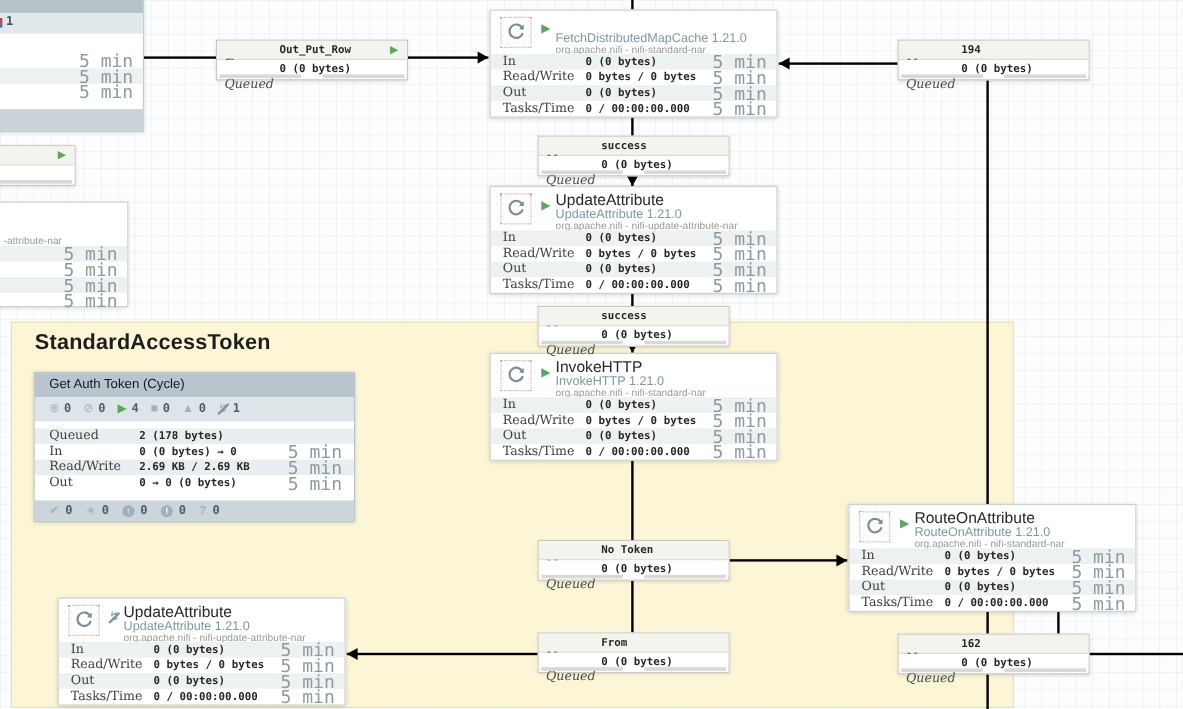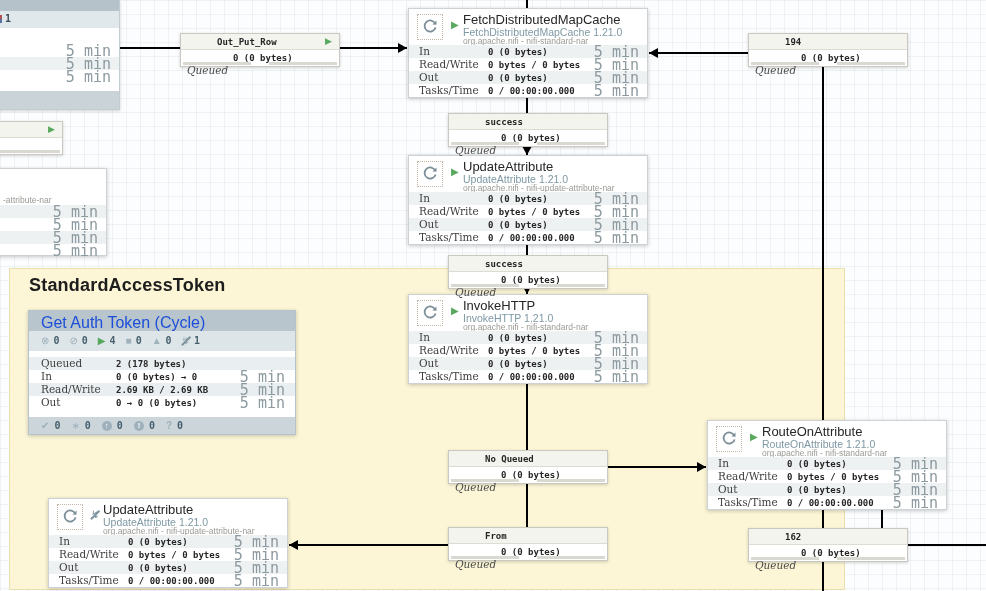--- a/index.html
+++ b/index.html
@@ -49,31 +49,31 @@
   .sval{position:absolute;left:79px;top:1.5px;font-family:"DejaVu Sans Mono",monospace;font-size:9px;font-weight:bold;color:#262626;line-height:10px;white-space:nowrap;}
   .swin{position:absolute;right:8px;top:1.5px;font-family:"DejaVu Sans Mono",monospace;font-size:15px;color:#8d9aa0;line-height:10px;}
   
   .clabel{
     position:absolute;width:160px;height:34px;background:#fff;border:1px solid #c9c9c2;box-sizing:border-box;
     box-shadow:0 1px 3px rgba(0,0,0,0.18);z-index:2;
   }
   .crow1{position:relative;height:15px;background:#f4f4ee;border-bottom:1px solid #dcdcd4;}
   .crow2{position:relative;height:13px;background:#fff;}
   .ckey{position:absolute;left:6px;top:14px;font-family:"DejaVu Serif",serif;font-size:10.5px;color:#4a4a4a;line-height:12px;font-style:italic;}
-  .cval{position:absolute;left:36px;top:2.5px;font-family:"DejaVu Sans Mono",monospace;font-size:9px;font-weight:bold;color:#262626;line-height:10px;white-space:nowrap;}
+  .cval{position:absolute;left:52px;top:2.5px;font-family:"DejaVu Sans Mono",monospace;font-size:9px;font-weight:bold;color:#262626;line-height:10px;white-space:nowrap;}
   .carrow{position:absolute;right:7px;top:2px;font-size:9px;color:#58a85e;line-height:10px;}
   .cbar{position:absolute;bottom:1px;height:3px;width:68px;background:#d9d9d1;}
   .cbar-l{left:2px;} .cbar-r{left:88px;}
   
   .pgroup{
     position:absolute;left:28px;top:310px;width:268px;background:#fff;border:1px solid #b7c3ca;box-sizing:border-box;
     box-shadow:0 1px 4px rgba(0,0,0,0.22);z-index:2;
   }
   .pg-head{height:20px;background:#b8c5cc;position:relative;}
-  .pg-title{position:absolute;left:12px;top:3px;font-size:16px;color:#1d4ed8;}
+  .pg-title{position:absolute;left:12px;top:3px;font-size:11px;color:#0f172a;}
   .pg-icons{height:20px;background:#dee5e9;position:relative;display:flex;align-items:center;padding-left:12px;gap:4px;}
   .pg-gap{height:6px;background:#fff;}
   .pg-gap2{height:8px;background:#fff;}
   .pg-foot{height:17px;background:#cbd5da;display:flex;align-items:center;padding-left:12px;gap:5px;}
   .grow{position:relative;height:13px;}
   .grow.alt{background:#e9eef0;}
   .grow .slbl{left:12px;}
   .grow .sval{left:87px;}
   .grow .swin{right:10px;}
   .ic{font-size:10px;color:#9fb1ba;line-height:10px;}
@@ -176,21 +176,20 @@
 
   <div class="proc" style="left:408px;top:8px">
     <div class="proc-head">
       <div class="stamp">
         <svg width="18" height="18" viewBox="0 0 20 20">
             <path d="M15.8 6.2 A6.2 6.2 0 1 0 16.2 10.5" fill="none" stroke="#7b8e98" stroke-width="2"></path>
             <path d="M17.2 2.8 L17.2 7.6 L12.8 7.1 Z" fill="#7b8e98"></path>
           </svg>
       </div>
       <span class="run">▶</span>
-      <div class="ptitle">FetchDistributedMapCache</div>
       <div class="psub">FetchDistributedMapCache 1.21.0</div>
       <div class="pbundle">org.apache.nifi - nifi-standard-nar</div>
     </div>
     <div class="srow alt">
         <span class="slbl">In</span>
         <span class="sval">0 (0 bytes)</span>
         <span class="swin">5 min</span>
       </div>
     <div class="srow">
         <span class="slbl">Read/Write</span>
@@ -398,21 +397,21 @@
       <span class="ckey">Queued</span>
       <span class="cval" style="left:52px">0 (0 bytes)</span>
     </div>
     <div class="cbar cbar-l"></div>
     <div class="cbar cbar-r"></div>
   </div>
 
   <div class="clabel" style="left:448px;top:450px">
     <div class="crow1">
       <span class="ckey">Name</span>
-      <span class="cval">No Queued</span>
+      <span class="cval">No Token</span>
     </div>
     <div class="crow2">
       <span class="ckey">Queued</span>
       <span class="cval" style="left:52px">0 (0 bytes)</span>
     </div>
     <div class="cbar cbar-l"></div>
     <div class="cbar cbar-r"></div>
   </div>
 
   <div class="clabel" style="left:448px;top:527px">

